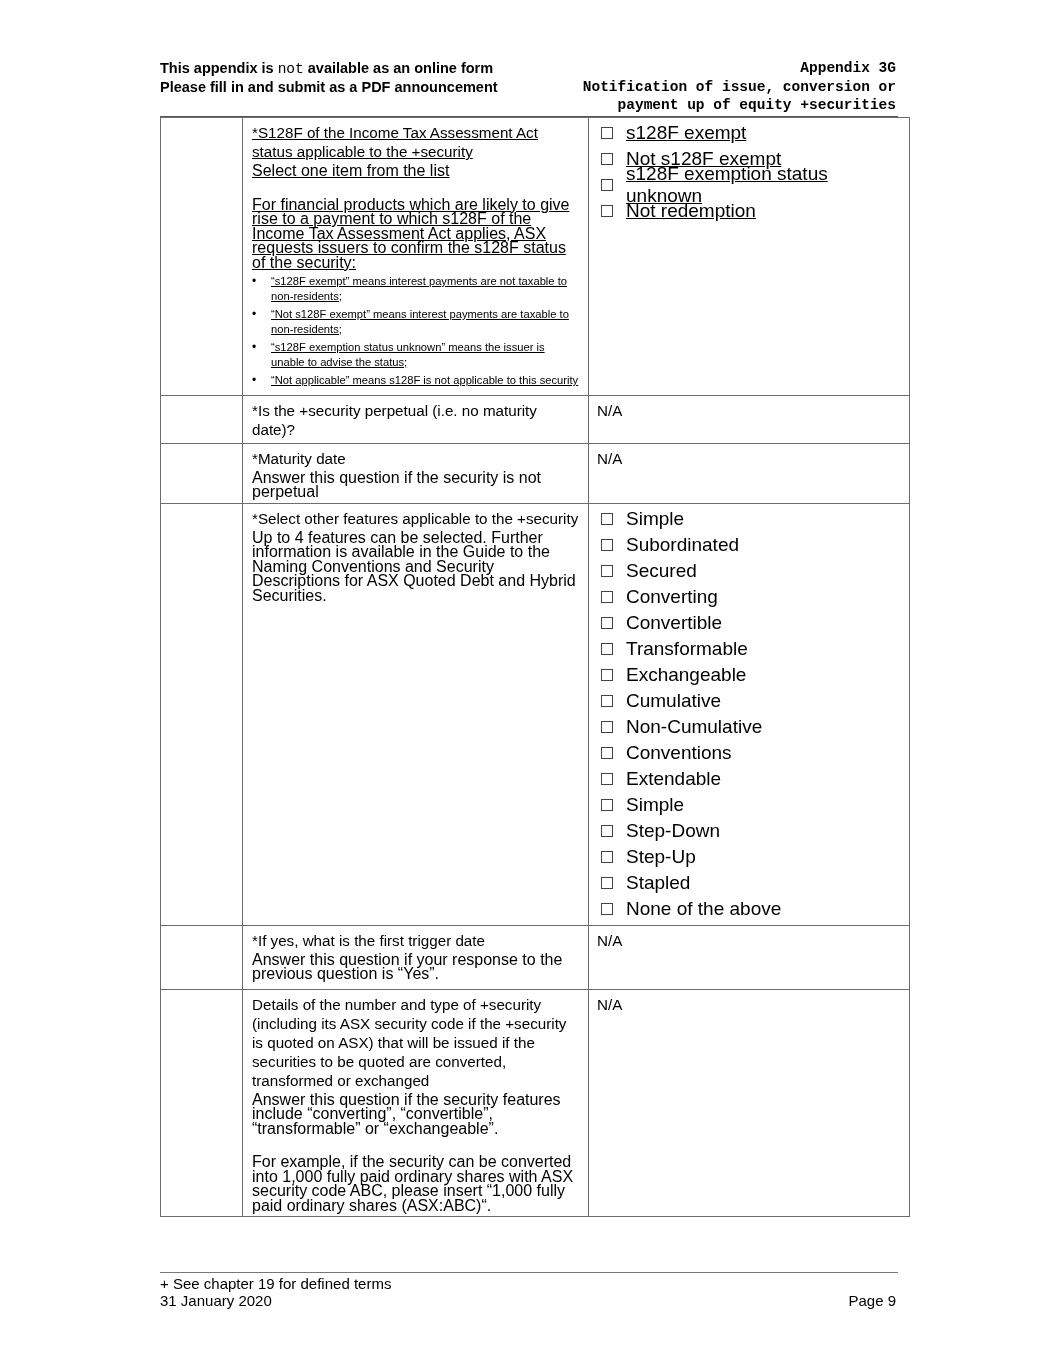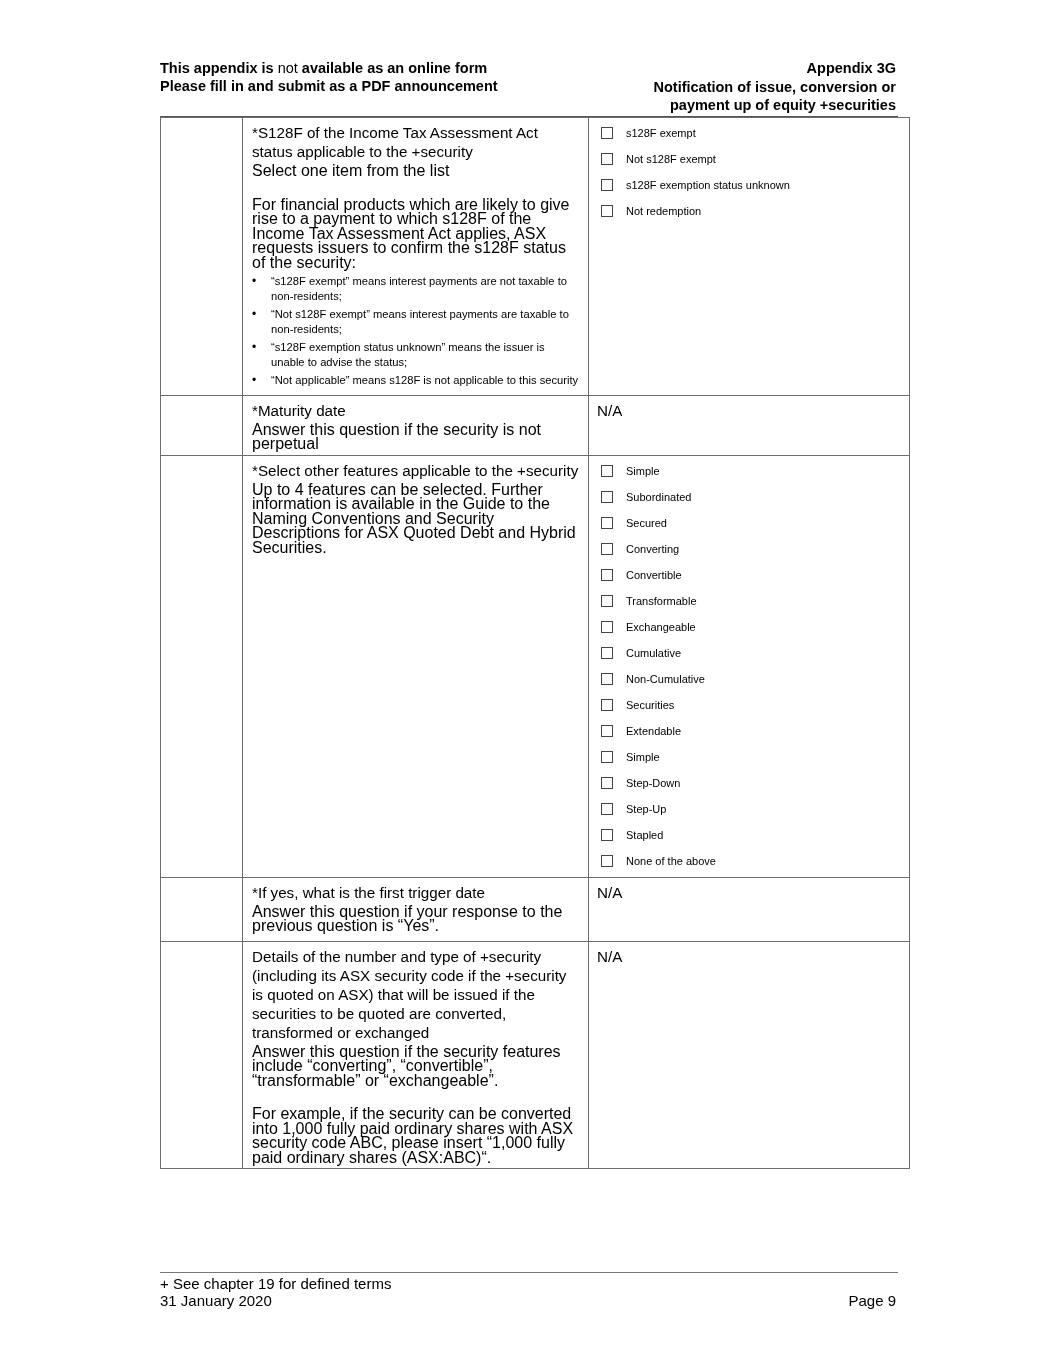--- a/index.html
+++ b/index.html
@@ -1,36 +1,36 @@
 <!DOCTYPE html>
 <html><head>
 <meta charset="utf-8">
 <style>
   html, body { margin: 0; padding: 0; background: #ffffff; }
   body { width: 1055px; height: 1365px; position: relative; overflow: hidden;
          font-family: "Liberation Sans", sans-serif; color: #000; }
   .header { position: absolute; left: 160px; top: 59px; width: 736px; }
   .header-left { position: absolute; left: 0; top: 0; font-weight: bold; font-size: 14.5px; line-height: 18px; }
-  .header-left .nb { font-weight: normal; }
-  .header-right { position: absolute; right: 0; top: 0; text-align: right; font-weight: bold; font-size: 14.5px; line-height: 18.5px; }
+  .header-left .nb { font-weight: normal; font-family: Liberation Mono, monospace; }
+  .header-right { position: absolute; right: 0; top: 0; text-align: right; font-weight: bold; font-size: 14.5px; line-height: 18.5px; font-family: Liberation Mono, monospace; }
   .header-rule { position: absolute; left: 160px; top: 116px; width: 738px; border-top: 2px solid #555; }
   table.form { position: absolute; left: 160px; top: 117px; width: 750px; border-collapse: collapse; table-layout: fixed; }
   table.form td { border: 1px solid #6d6d6d; vertical-align: top; padding: 0; }
   td.c1 { width: 81px; }
   td.c2 { width: 328px; padding: 5px 8px 3px 9px !important; }
   td.c3 { padding: 5px 8px 3px 8px !important; }
   .q { font-size: 15.2px; line-height: 19px; }
   .hint { font-size: 16px; line-height: 14.5px; margin-top: 3px; }
   .hint + .hint { margin-top: 19px; }
   ul.bul { margin: 4px 0 0 0; padding: 0; list-style: none; }
   ul.bul li { position: relative; padding-left: 19px; font-size: 11.2px; line-height: 14.5px; margin-bottom: 4px; }
   ul.bul li::before { content: "\2022"; position: absolute; left: 0; top: 0; font-size: 12px; }
   .ans { font-size: 15.2px; line-height: 19px; }
   .opts { margin: 0; padding: 0; list-style: none; }
-  .opts li { display: flex; align-items: center; height: 26px; font-size: 11px; text-align: right; }
+  .opts li { display: flex; align-items: center; height: 26px; font-size: 19px; }
   .opts li:first-child { margin-top: -3px; }
   .cb { display: inline-block; width: 10px; height: 10px; border: 1px solid #444; margin: 0 13px 0 4px; flex: 0 0 auto; }
   .footer-rule { position: absolute; left: 160px; top: 1272px; width: 738px; border-top: 1px solid #777; }
   .footer { position: absolute; left: 160px; top: 1276px; width: 736px; font-size: 15px; line-height: 16.5px; }
   .footer .page { position: absolute; right: 0; top: 16.5px; }
 </style>
 </head>
 <body>
 
 <div class="header">
@@ -41,21 +41,21 @@
   <div class="header-right">
     <div>Appendix 3G</div>
     <div>Notification of issue, conversion or</div>
     <div>payment up of equity +securities</div>
   </div>
 </div>
 <div class="header-rule"></div>
 
 <table class="form">
   <tbody>
-      <tr style="height:216px;">
+      <tr style="height:216px;text-decoration:underline;">
     <td class="c1"></td>
     <td class="c2">
       <div class="q">*S128F of the Income Tax Assessment Act status applicable to the +security</div>
       <div class="hint">Select one item from the list</div>
       <div class="hint">For financial products which are likely to give rise to a payment to which s128F of the Income Tax Assessment Act applies, ASX requests issuers to confirm the s128F status of the security:</div>
       <ul class="bul">
         <li>“s128F exempt” means interest payments are not taxable to non-residents;</li>
         <li>“Not s128F exempt” means interest payments are taxable to non-residents;</li>
         <li>“s128F exemption status unknown” means the issuer is unable to advise the status;</li>
         <li>“Not applicable” means s128F is not applicable to this security</li>
@@ -75,20 +75,29 @@
               <span class="cb"></span>
               <span>s128F exemption status unknown</span>
             </li>
         <li>
               <span class="cb"></span>
               <span>Not redemption</span>
             </li>
       </ul>
     </td>
   </tr>
+  <tr style="height:48px;">
+    <td class="c1"></td>
+    <td class="c2">
+      <div class="q">*Is the +security perpetual (i.e. no maturity date)?</div>
+    </td>
+    <td class="c3">
+      <div class="ans">N/A</div>
+    </td>
+  </tr>
   <tr style="height:49px;margin-top:23px;">
     <td class="c1"></td>
     <td class="c2">
       <div class="q">*Maturity date</div>
       <div class="hint">Answer this question if the security is not perpetual</div>
     </td>
     <td class="c3">
       <div class="ans">N/A</div>
     </td>
   </tr>
@@ -131,21 +140,21 @@
         <li>
               <span class="cb"></span>
               <span>Cumulative</span>
             </li>
         <li>
               <span class="cb"></span>
               <span>Non-Cumulative</span>
             </li>
         <li>
               <span class="cb"></span>
-              <span>Securities</span>
+              <span>Conventions</span>
             </li>
         <li>
               <span class="cb"></span>
               <span>Extendable</span>
             </li>
         <li>
               <span class="cb"></span>
               <span>Simple</span>
             </li>
         <li>

